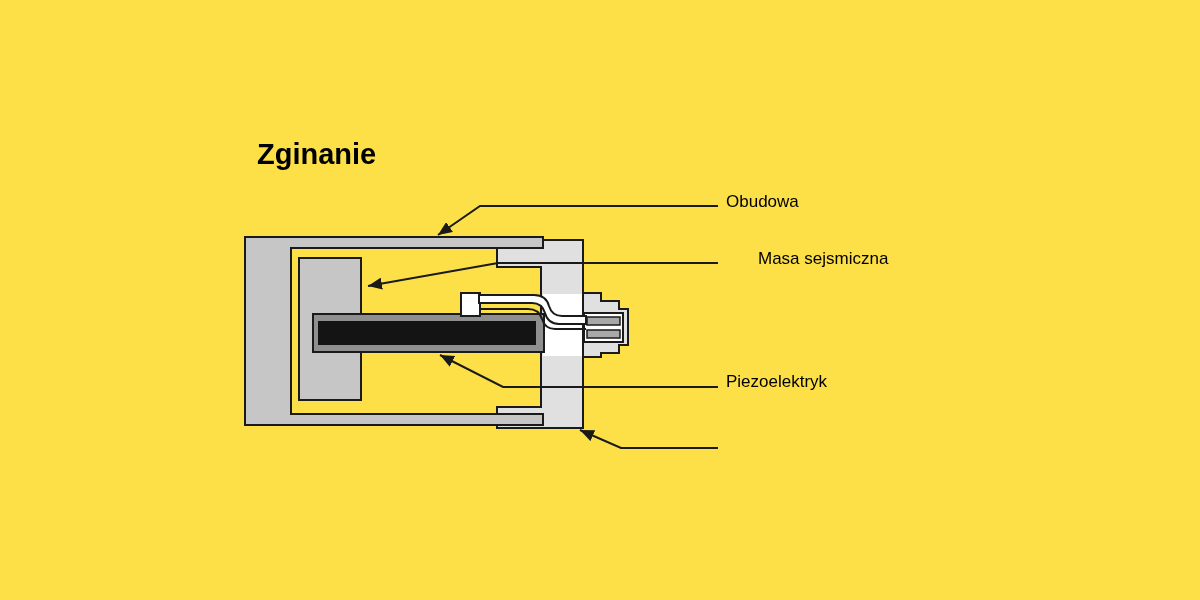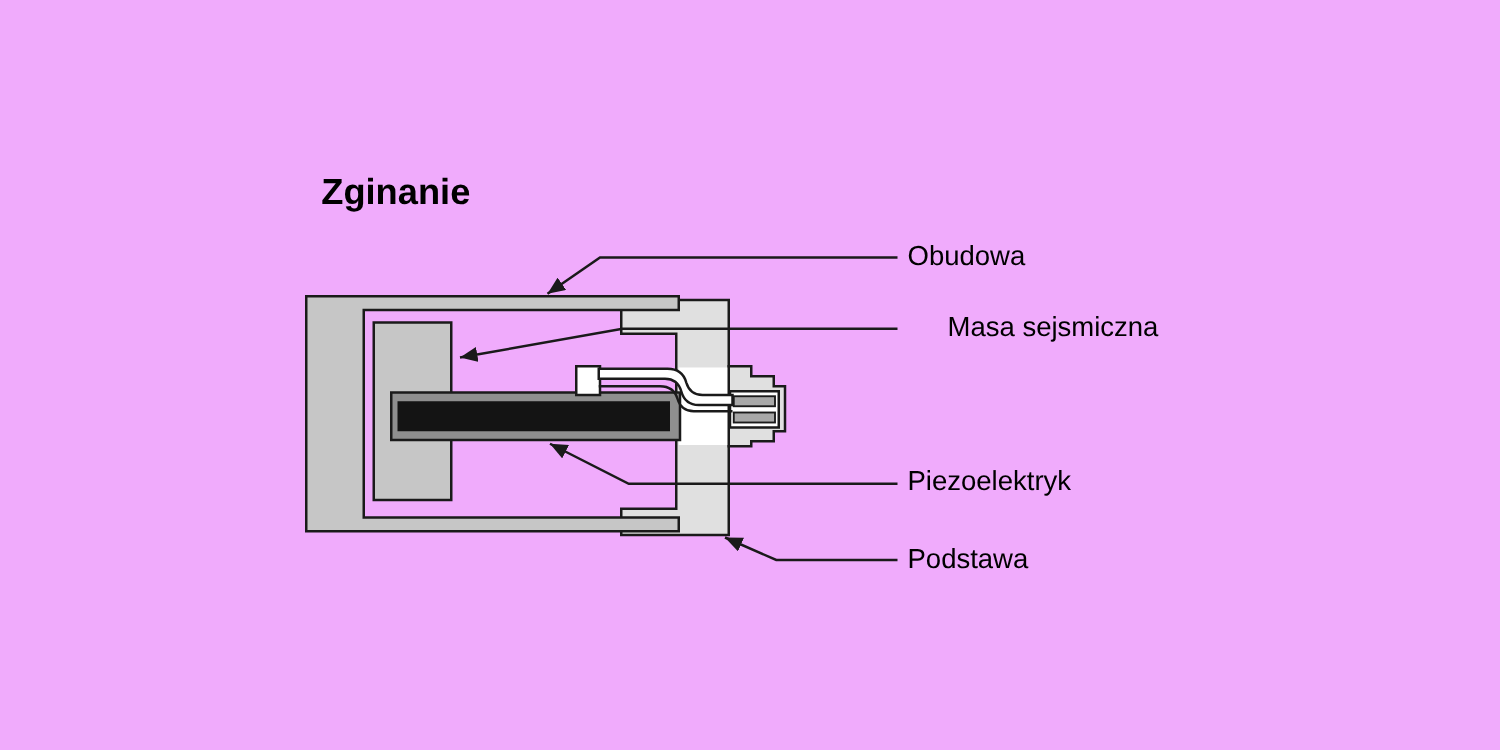--- a/index.html
+++ b/index.html
@@ -1,37 +1,37 @@
 <!DOCTYPE html>
 <html><head>
 <meta charset="utf-8">
 <style>
   html, body { margin: 0; padding: 0; background: #ffffff; }
   .canvas {
     position: relative;
     width: 1200px;
     height: 600px;
-    background: #f0abfc;
+    background: #fde047;
     font-family: "Liberation Sans", sans-serif;
     overflow: hidden;
   }
   .canvas svg { position: absolute; left: 0; top: 0; }
   .outl { stroke: #1a1a1a; stroke-width: 2; stroke-linejoin: miter; }
   .thinl { stroke: #1a1a1a; stroke-width: 1.5; }
   .leader { fill: none; stroke: #1a1a1a; stroke-width: 2; }
   .title {
     position: absolute;
     font-size: 29px;
     font-weight: bold;
     color: #000000;
     white-space: nowrap;
   }
   .lbl {
     position: absolute;
-    font-size: 22px;
+    font-size: 17px;
     color: #000000;
     white-space: nowrap;
   }
 </style>
 </head>
 <body>
 
 <div class="canvas">
 
   <svg width="1200" height="600" viewBox="0 0 1200 600">
@@ -67,15 +67,14 @@
     <polyline class="leader" points="718,263 498,263 368,286" marker-end="url(#arrow)"></polyline>
     <polyline class="leader" points="718,387 503,387 440,355" marker-end="url(#arrow)"></polyline>
     <polyline class="leader" points="718,448 621,448 580,430" marker-end="url(#arrow)"></polyline>
   </svg>
 
   <div class="title" style="left:257px; top:138px;">Zginanie</div>
 
   <div class="lbl" style="left:726px; top:192px;">Obudowa</div>
   <div class="lbl" style="left:726px; top:249px;margin-left:32px;">Masa sejsmiczna</div>
   <div class="lbl" style="left:726px; top:372px;">Piezoelektryk</div>
-  <div class="lbl" style="left:726px; top:434px;">Podstawa</div>
 
 </div>
 
 </body></html>

